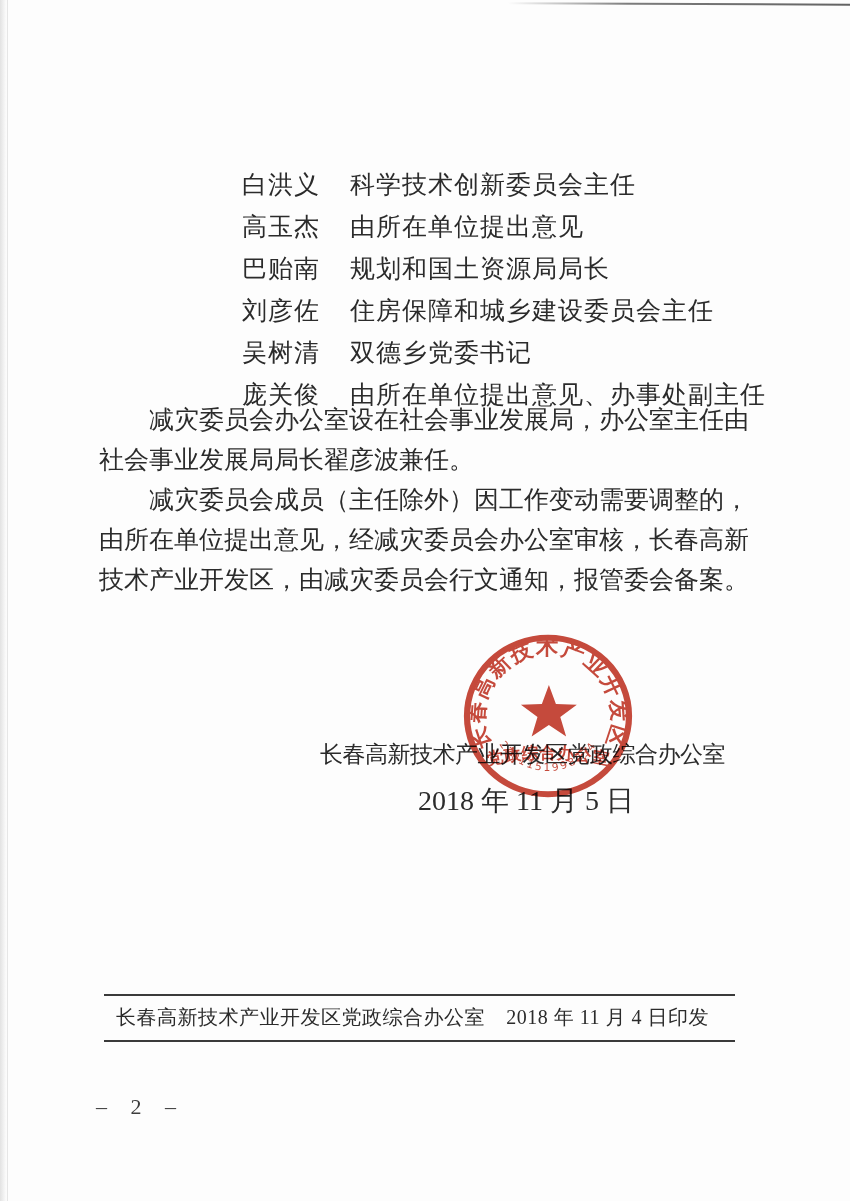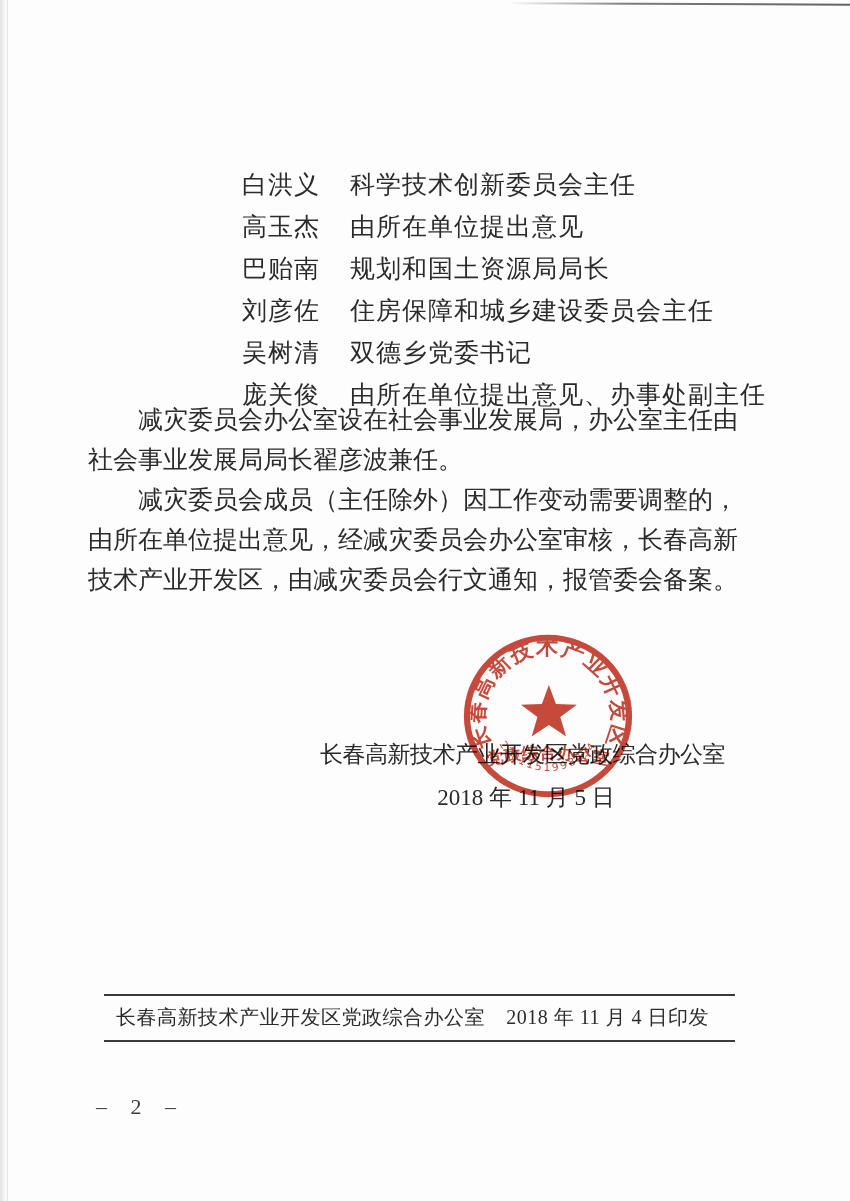--- a/index.html
+++ b/index.html
@@ -29,33 +29,33 @@
   
   .member-list {
     position: absolute; left: 242px; top: 156px;
     font-size: 25px; line-height: 42px;
     letter-spacing: 1px; white-space: nowrap; margin-top: 8px;
   }
   .member-row { height: 42px; }
   .member-name { display: inline-block; width: 108px; }
   
   .body-text {
-    position: absolute; left: 88px; top: 400px; width: 650px;
+    position: absolute; left: 99px; top: 400px; width: 650px;
     font-size: 25px; line-height: 40px;
     text-align: justify; text-justify: inter-ideograph;
   }
   .body-text p { margin: 0; text-indent: 2em; }
   
   .sig-org {
     position: absolute; left: 320px; top: 739px;
     font-size: 23px; letter-spacing: -0.5px; white-space: nowrap;
   }
   .sig-date {
     position: absolute; left: 320px; top: 782px; width: 412px;
-    font-size: 23px; text-align: center; white-space: nowrap;
+    font-size: 28px; text-align: center; white-space: nowrap;
   }
   
   .seal {
     position: absolute; left: 459px; top: 630px;
     width: 178px; height: 172px;
     mix-blend-mode: multiply; opacity: 0.92;
   }
   .seal text { fill: #c23a2b; }
   .seal-arc-font { font-size: 25px; letter-spacing: 2px; font-weight: bold; font-family: "Liberation Serif", "DejaVu Serif", serif; }
   .seal-inner-font { font-size: 19px; letter-spacing: 0.5px; font-weight: bold; font-family: "Liberation Serif", "DejaVu Serif", serif; }

